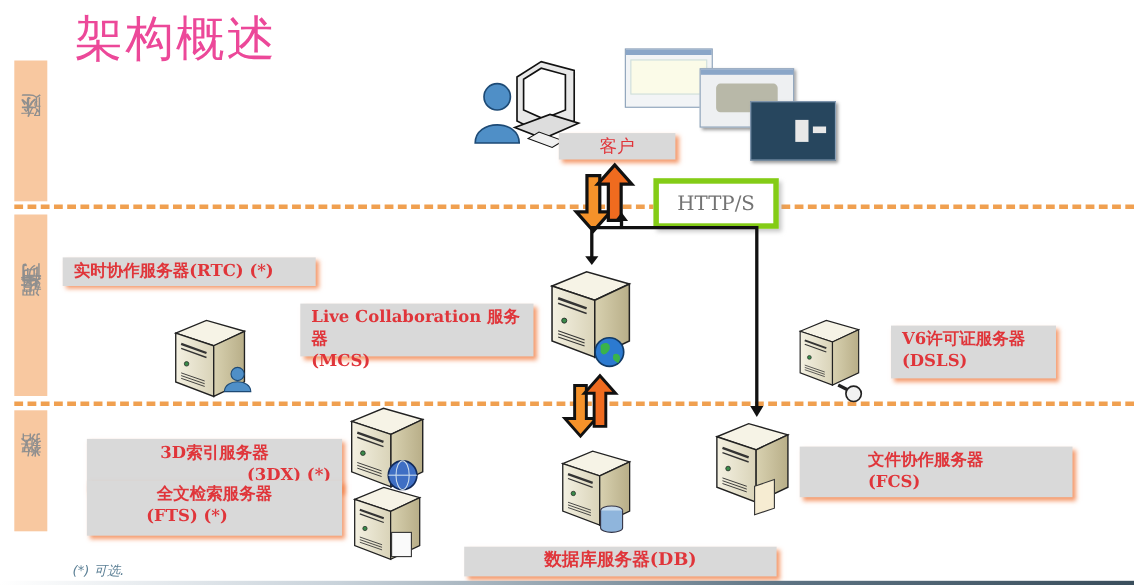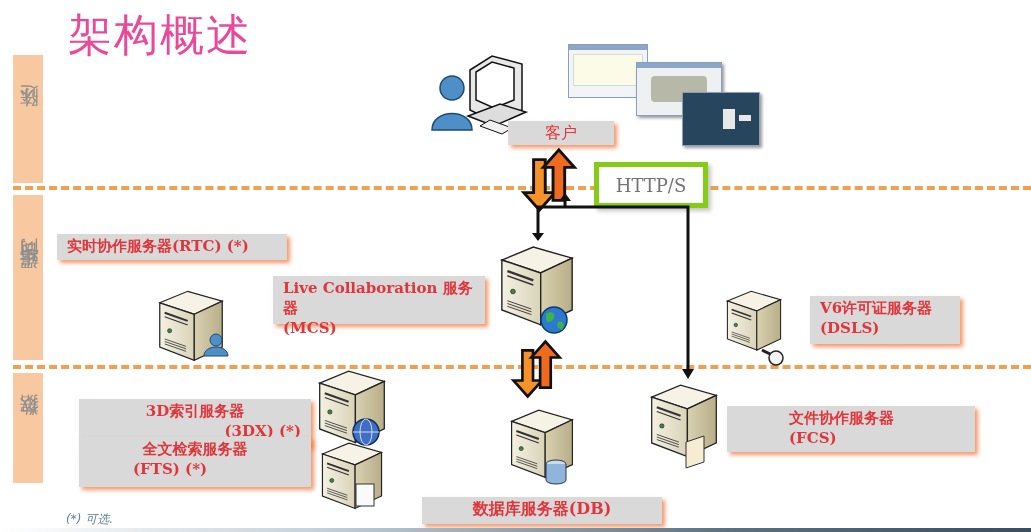--- a/index.html
+++ b/index.html
@@ -156,21 +156,21 @@
   <use href="#server" width="68" height="70"></use>
   <rect x="38" y="44" width="18" height="22" fill="#fafafa" stroke="#333" stroke-width="1"></rect>
 </svg>
 
 <svg style="left:510px;top:402px;" width="72" height="88">
   <use href="#server" width="64" height="82"></use>
   <ellipse cx="46" cy="62" rx="10" ry="4" fill="#c8dcef" stroke="#334" stroke-width="1"></ellipse>
   <path d="M36,62 L36,78 A10,4 0 0 0 56,78 L56,62" fill="#8fb5dc" stroke="#334" stroke-width="1"></path>
 </svg>
 
-<div class="abs label center" style="left:422px;top:497px;width:240px;height:27px;font-size:16px;">数据库服务器(DB)</div>
+<div class="abs label center" style="left:422px;top:497px;width:284px;height:27px;font-size:16px;">数据库服务器(DB)</div>
 
 <svg style="left:650px;top:376px;" width="74" height="94">
   <use href="#server" width="68" height="88"></use>
   <polygon points="36,66 54,60 54,86 36,92" fill="#f6ecd2" stroke="#333" stroke-width="1"></polygon>
 </svg>
 
 <div class="abs label" style="left:727px;top:406px;width:248px;height:46px;padding-left:62px;">
   <div>文件协作服务器</div>
   <div>(FCS)</div>
 </div>

